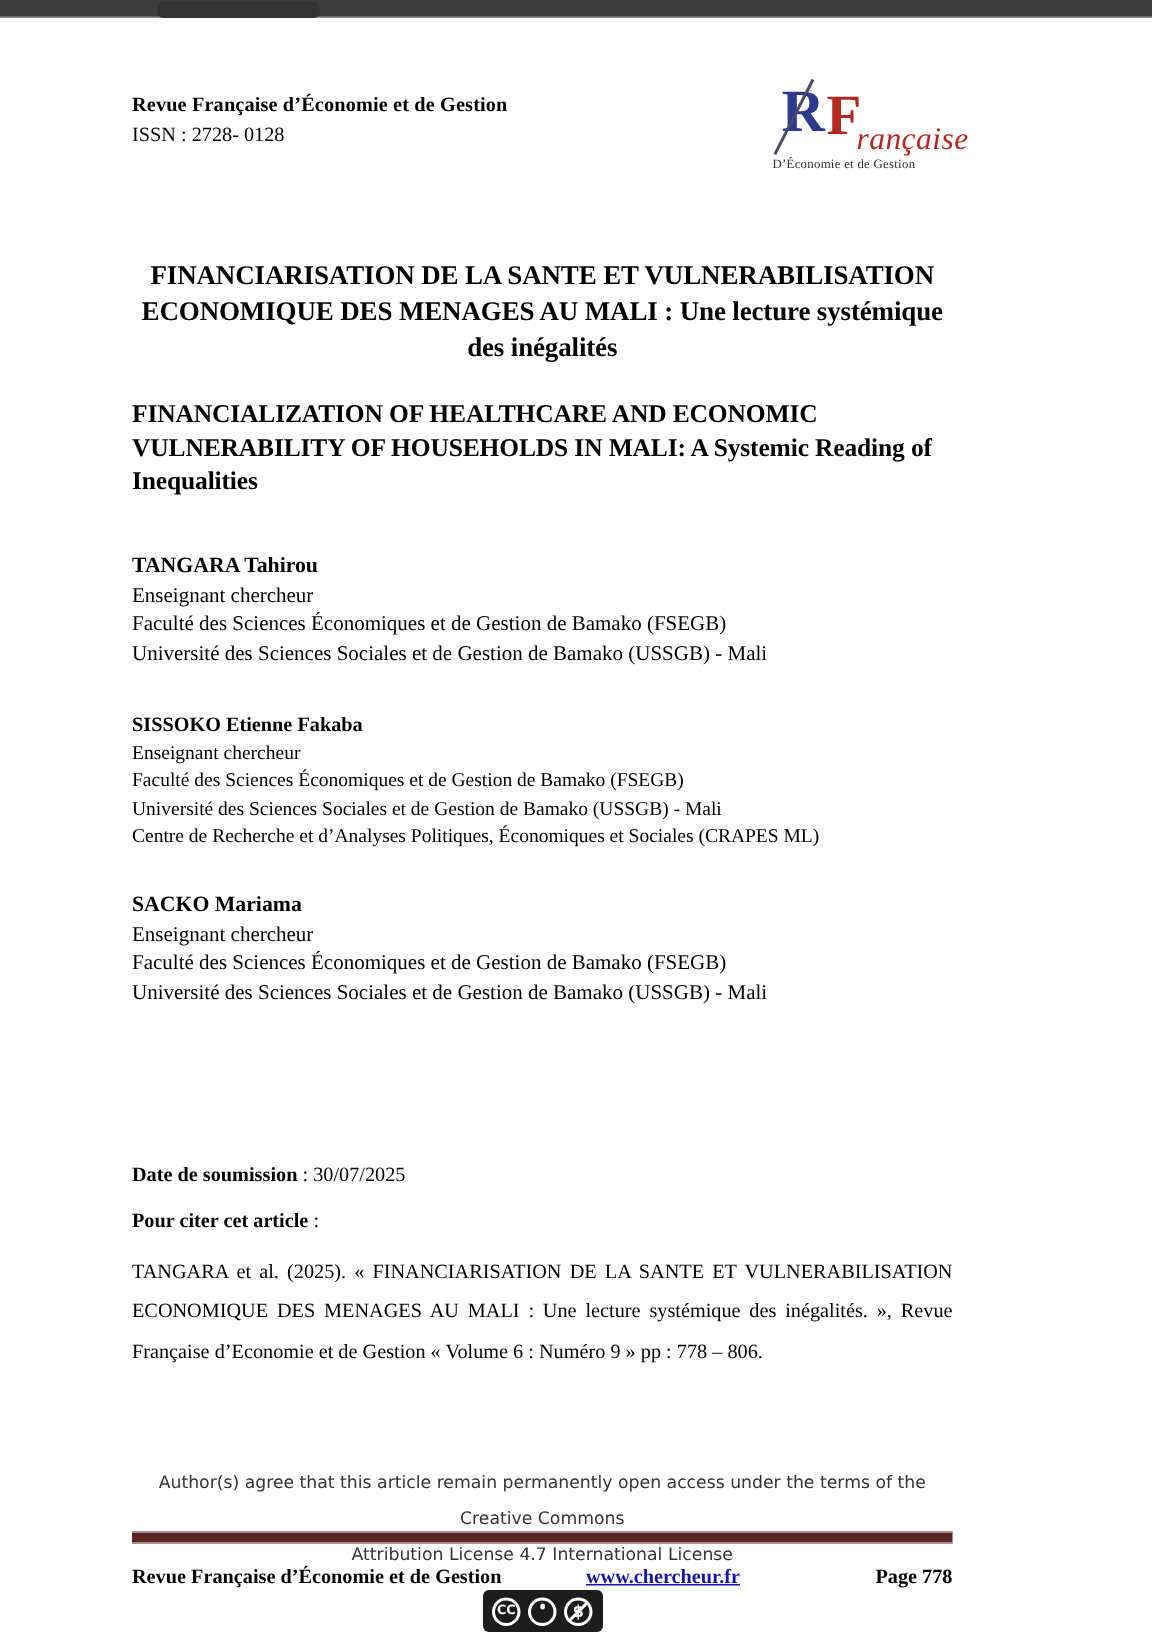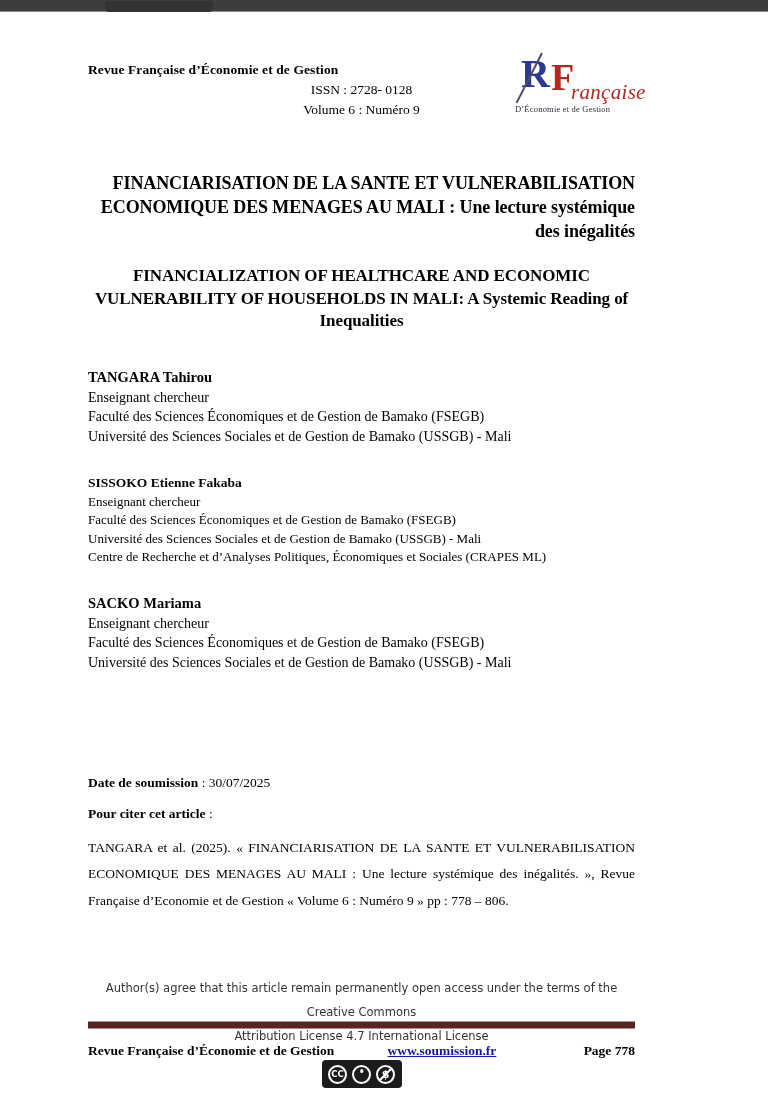--- a/index.html
+++ b/index.html
@@ -53,21 +53,20 @@
   }
   .journal-name {
     font-weight: bold;
     font-size: 13.5px;
     letter-spacing: .1px;
     line-height: 1.45;
   }
   .issn, .volume {
     font-size: 13.5px;
     line-height: 1.5;
-    text-align: center;
   }
 
   
   .logo {
     position: absolute;
     right: -6px;
     top: 38px;
     width: 132px;
     height: 72px;
   }
@@ -117,29 +116,28 @@
     font-family: "Liberation Serif", serif;
     font-size: 8.5px;
     color: #2b2b3a;
     letter-spacing: .2px;
     white-space: nowrap;
   }
 
   
   .title-fr {
     margin-top: 34px;
-    text-align: right;
+    text-align: center;
     font-weight: bold;
     font-size: 18px;
     line-height: 1.32;
     letter-spacing: -.1px;
   }
   .title-en {
     margin-top: 22px;
-    text-align: center;
     font-weight: bold;
     font-size: 17px;
     line-height: 1.32;
     letter-spacing: -.1px;
   }
 
   
   .authors { margin-top: 34px; }
   .author-block { text-align: left; margin-bottom: 26px; }
   .author-block:last-child { margin-bottom: 0; }
@@ -276,21 +274,20 @@
 
 <div class="viewer-chrome">
   <div class="chrome-control"></div>
 </div>
 
 <div class="page">
 
   <div class="masthead">
     <div class="journal-name">Revue Française d’Économie et de Gestion</div>
     <div class="issn">ISSN : 2728- 0128</div>
-    <div class="volume">Volume 6 : Numéro 9</div>
 
     <div class="logo">
       <div class="logo-mark">
         <span class="logo-r">R</span>
         <span class="logo-slash"></span>
         <span class="logo-f">F</span>
         <span class="logo-script">rançaise</span>
         <span class="logo-sub">D’Économie et de Gestion</span>
       </div>
     </div>
@@ -351,17 +348,17 @@
         <span class="slash"></span>
       </span>
 
     </div>
   </div>
 
   <div class="footer-rule"></div>
 
   <div class="footer">
     <span class="footer-journal">Revue Française d’Économie et de Gestion</span>
-    <span class="footer-link">www.soumission.fr</span>
+    <span class="footer-link">www.chercheur.fr</span>
     <span class="footer-page">Page 778</span>
   </div>
 
 </div>
 
 </body></html>

